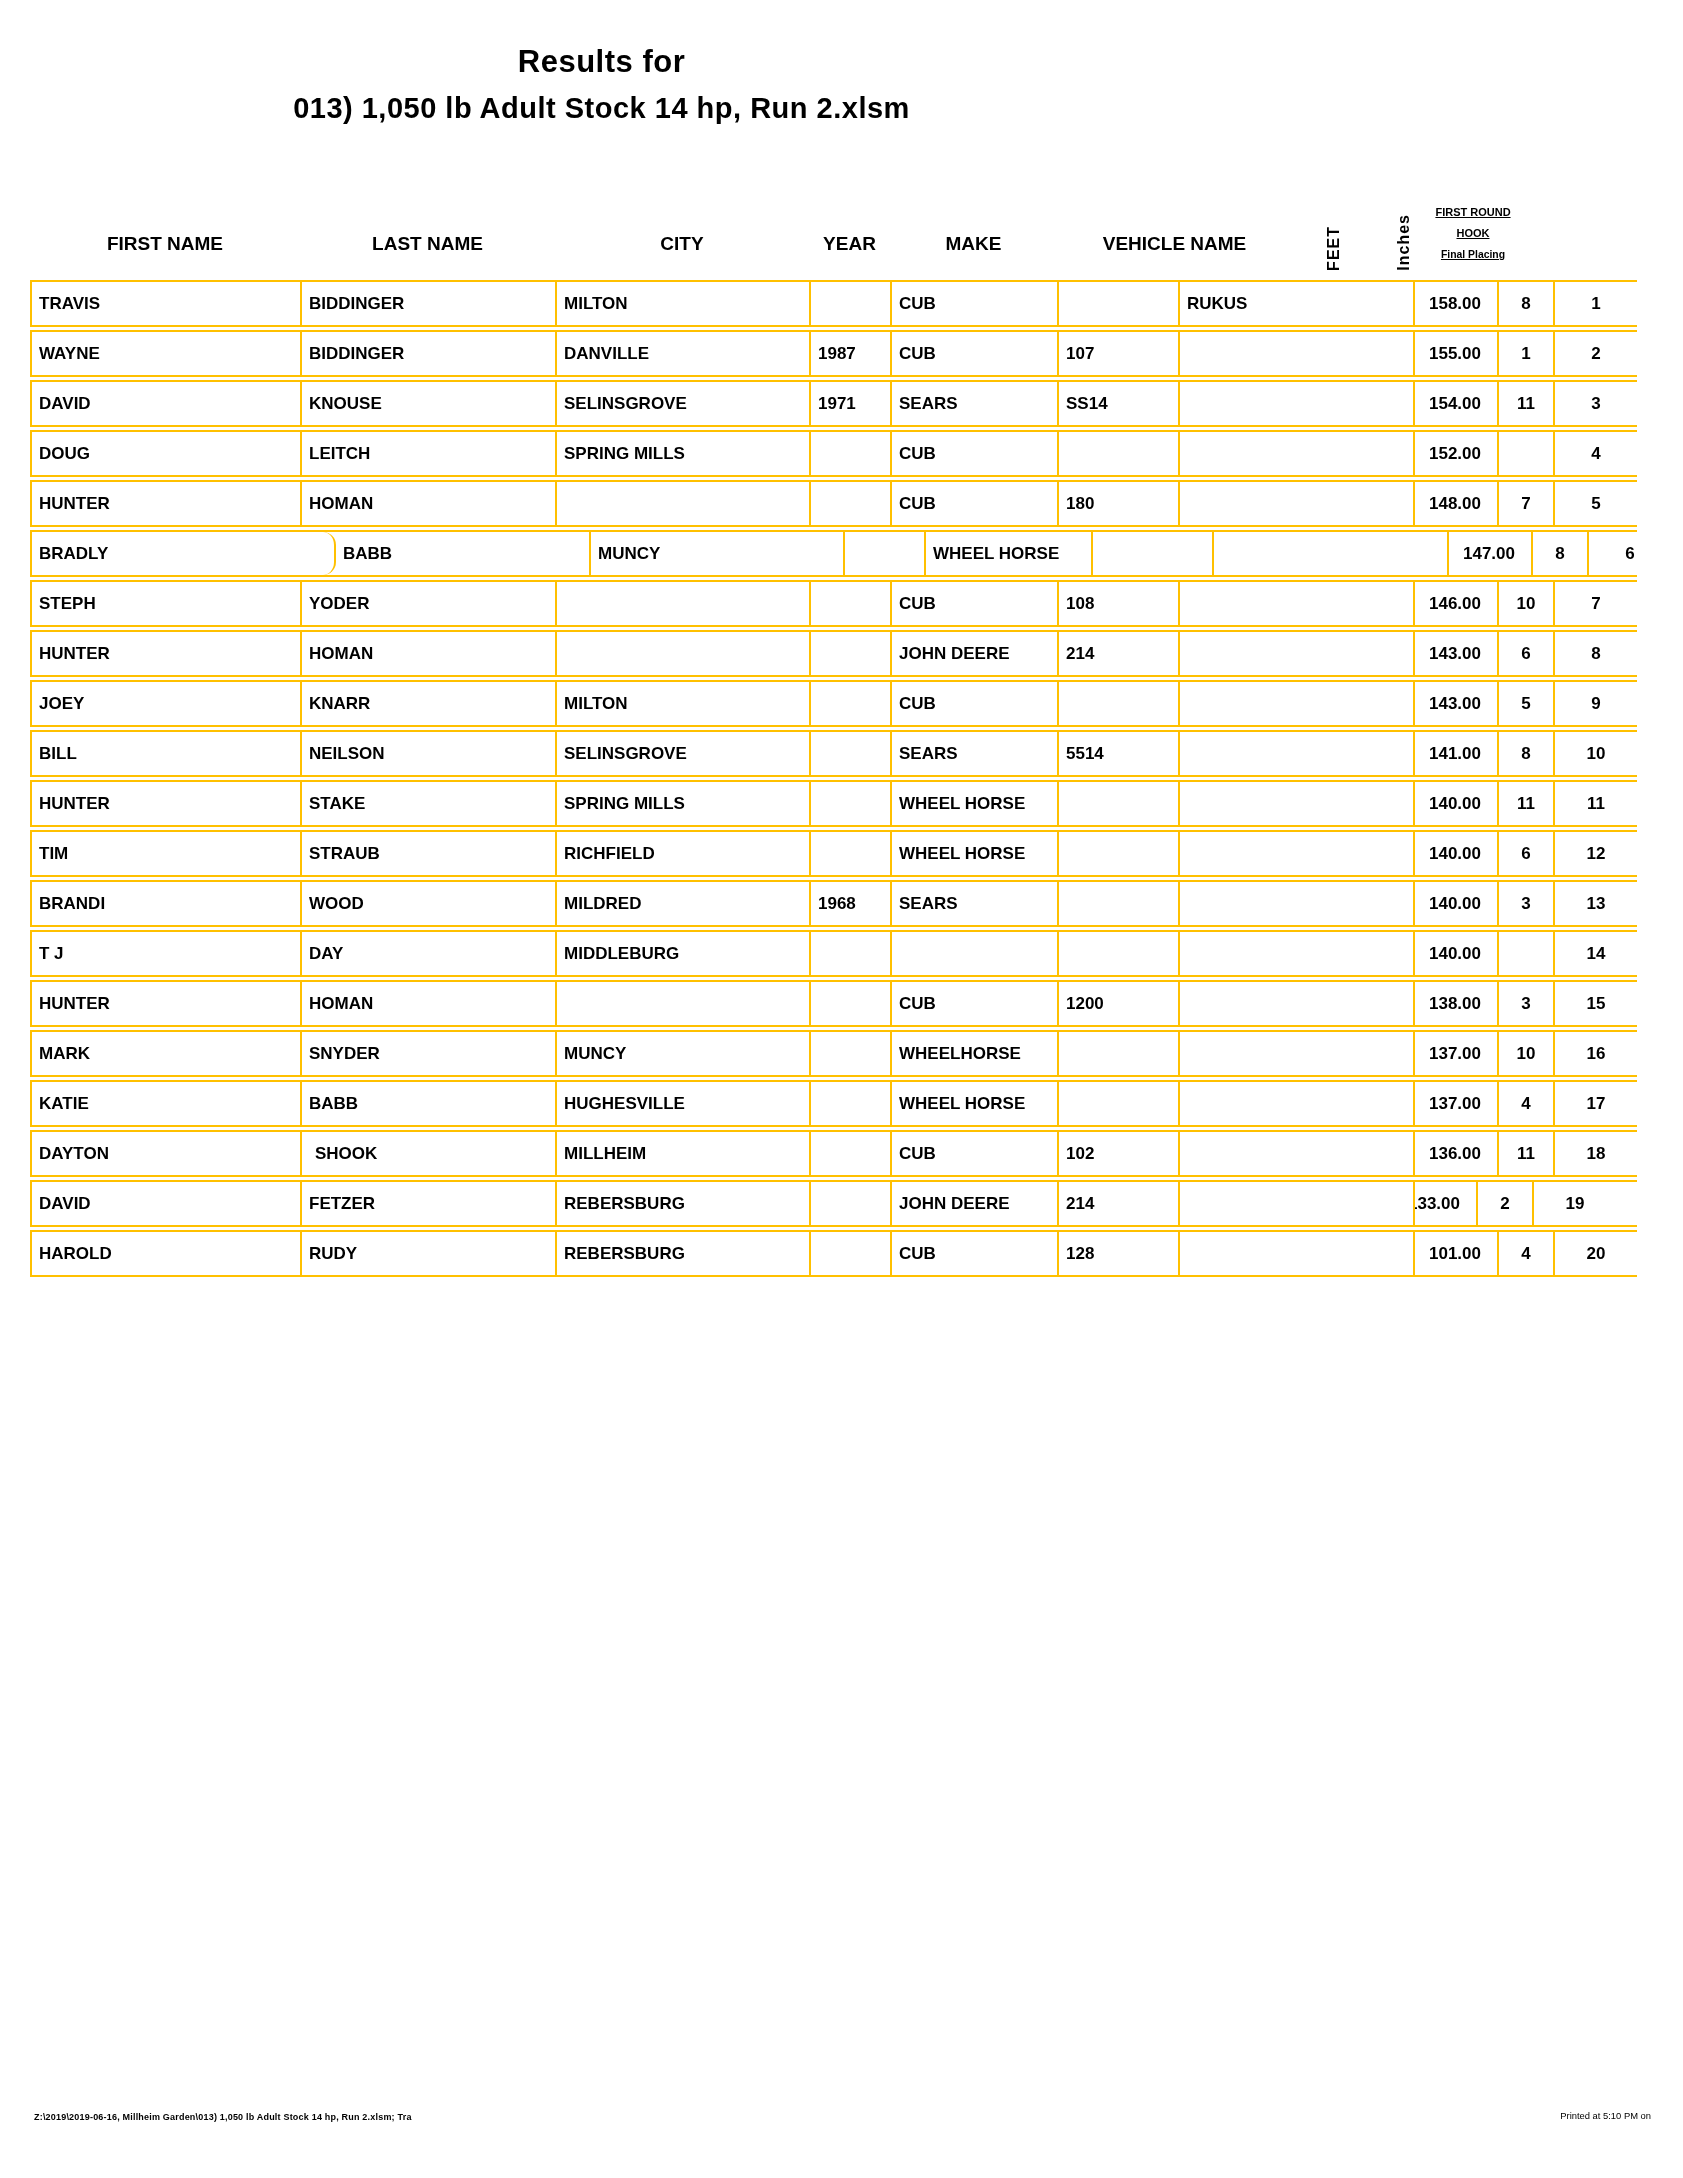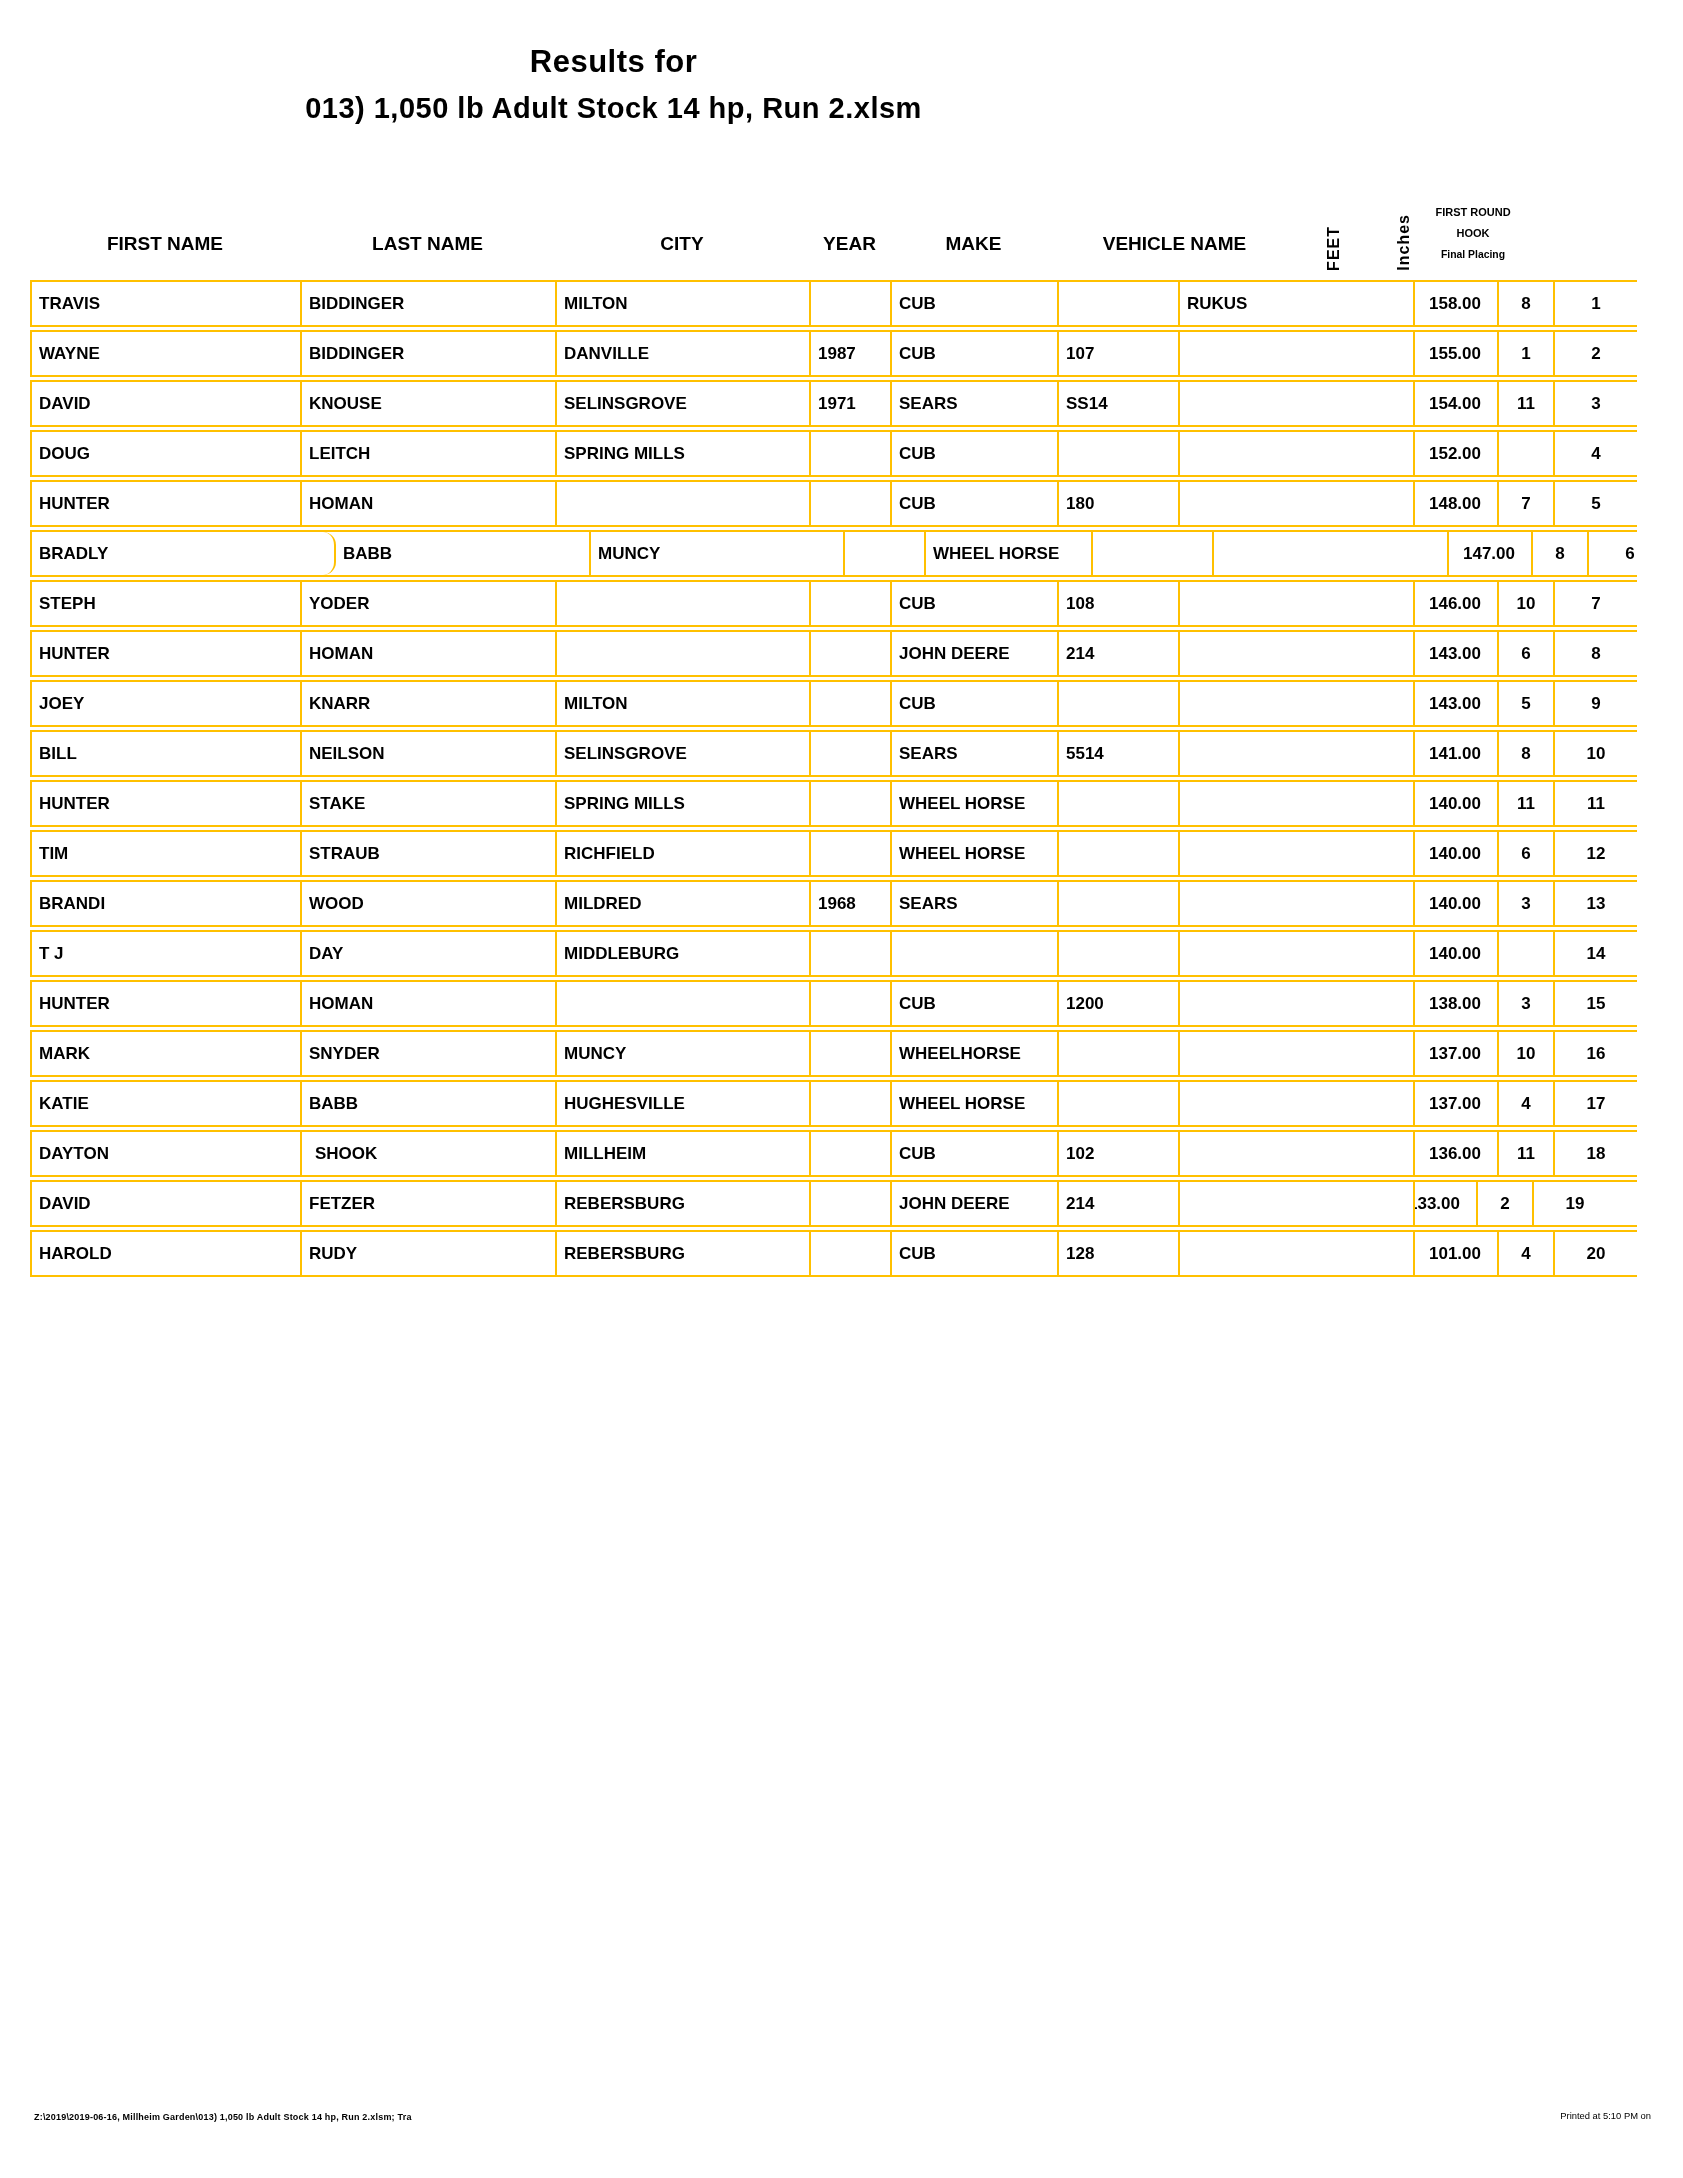--- a/index.html
+++ b/index.html
@@ -5,21 +5,21 @@
   :root { --border: #FFC000; --text: #000; }
   * { margin: 0; padding: 0; box-sizing: border-box; }
   html, body { background: #fff; }
   body {
     width: 1683px; height: 2178px; position: relative;
     font-family: "Liberation Sans", sans-serif; color: var(--text);
   }
   .page { position: absolute; inset: 0; }
 
   
-  .title-block { position: absolute; top: 44px; left: 12px; width: 1203px; text-align: center; }
+  .title-block { position: absolute; top: 44px; left: 0; width: 1203px; text-align: center; }
   .title-line1 { font-size: 31px; font-weight: bold; letter-spacing: 0.5px; }
   .title-line2 { font-size: 29px; font-weight: bold; margin-top: 12px; letter-spacing: 0.5px; }
 
   
   .thead {
     position: absolute; left: 30px; top: 139px; width: 1607px; height: 142px;
     display: flex; align-items: flex-end;
   }
   .hcell {
     display: flex; justify-content: center; align-items: flex-end;
@@ -89,21 +89,21 @@
       </div>
       <div class="hcell" style="width: 235px;">
         <span class="hlabel">VEHICLE NAME</span>
       </div>
       <div class="hcell" style="width: 84px;">
         <span class="hrot">FEET</span>
       </div>
       <div class="hcell" style="width: 56px;">
         <span class="hrot">Inches</span>
       </div>
-      <div class="hcell" style="width: 82px;">
+      <div class="hcell" style="width: 82px; text-decoration: underline;">
         <span class="hstack">
           <span class="hline">FIRST ROUND</span>
           <span class="hline">HOOK</span>
           <span class="hline">Final Placing</span>
         </span>
       </div>
     </div>
 
   <div class="tbody">
       <div class="trow">

